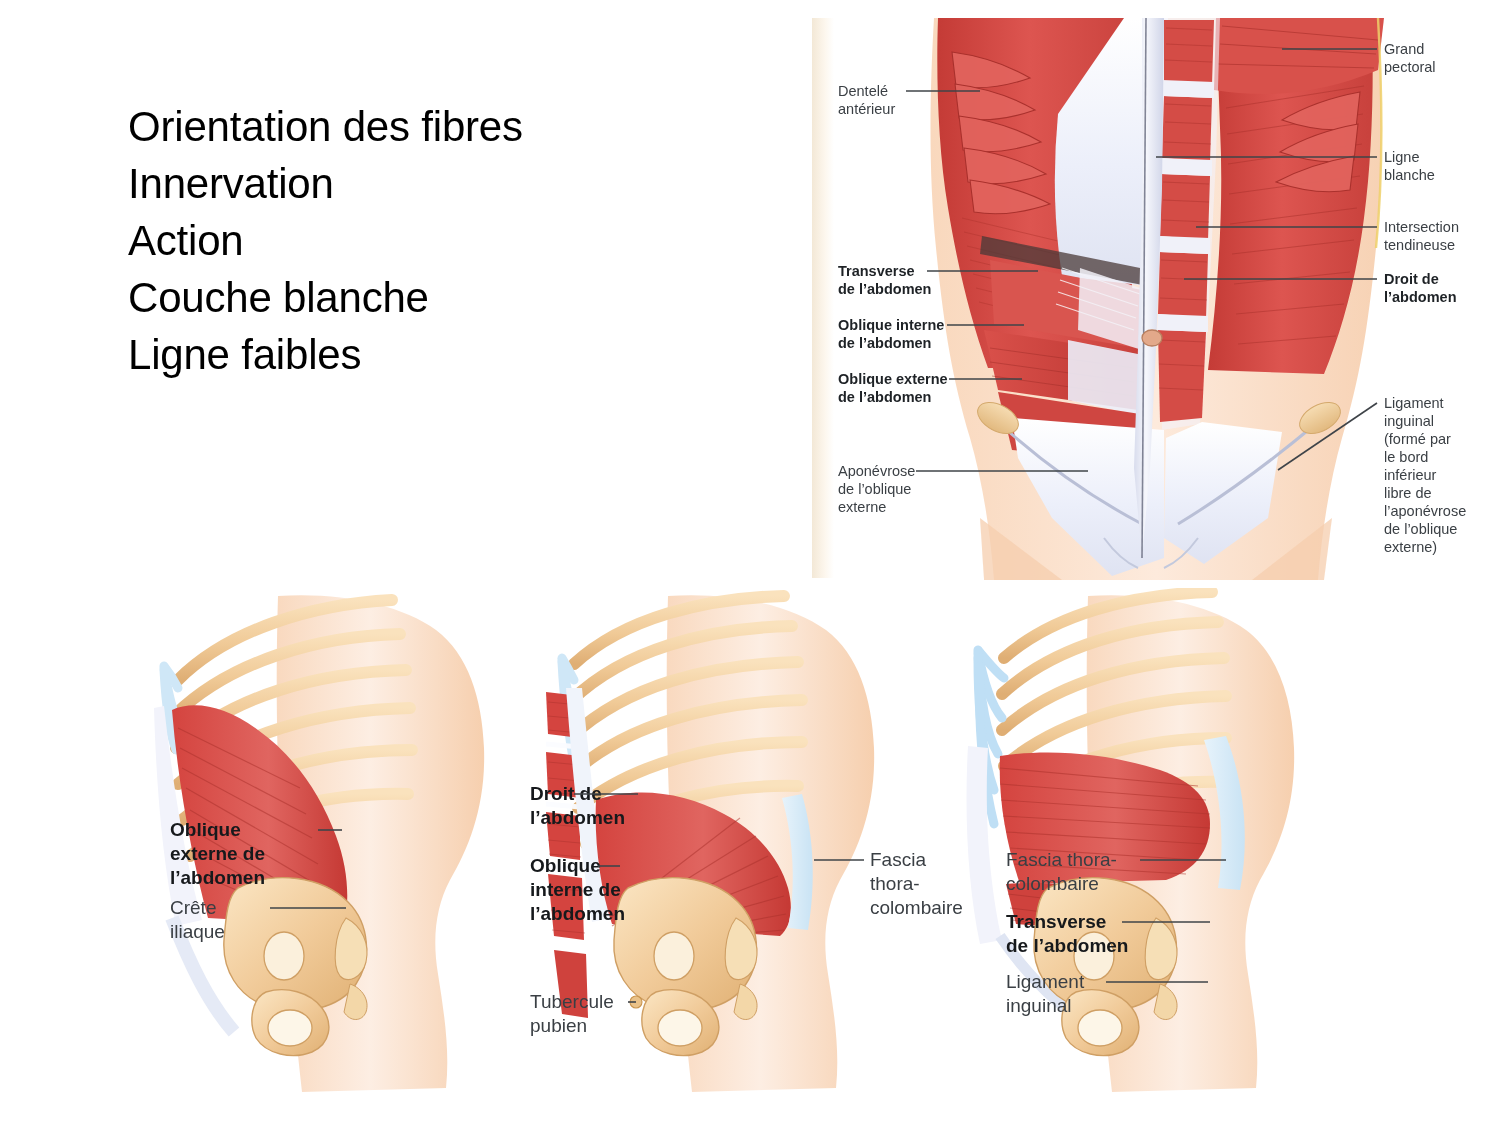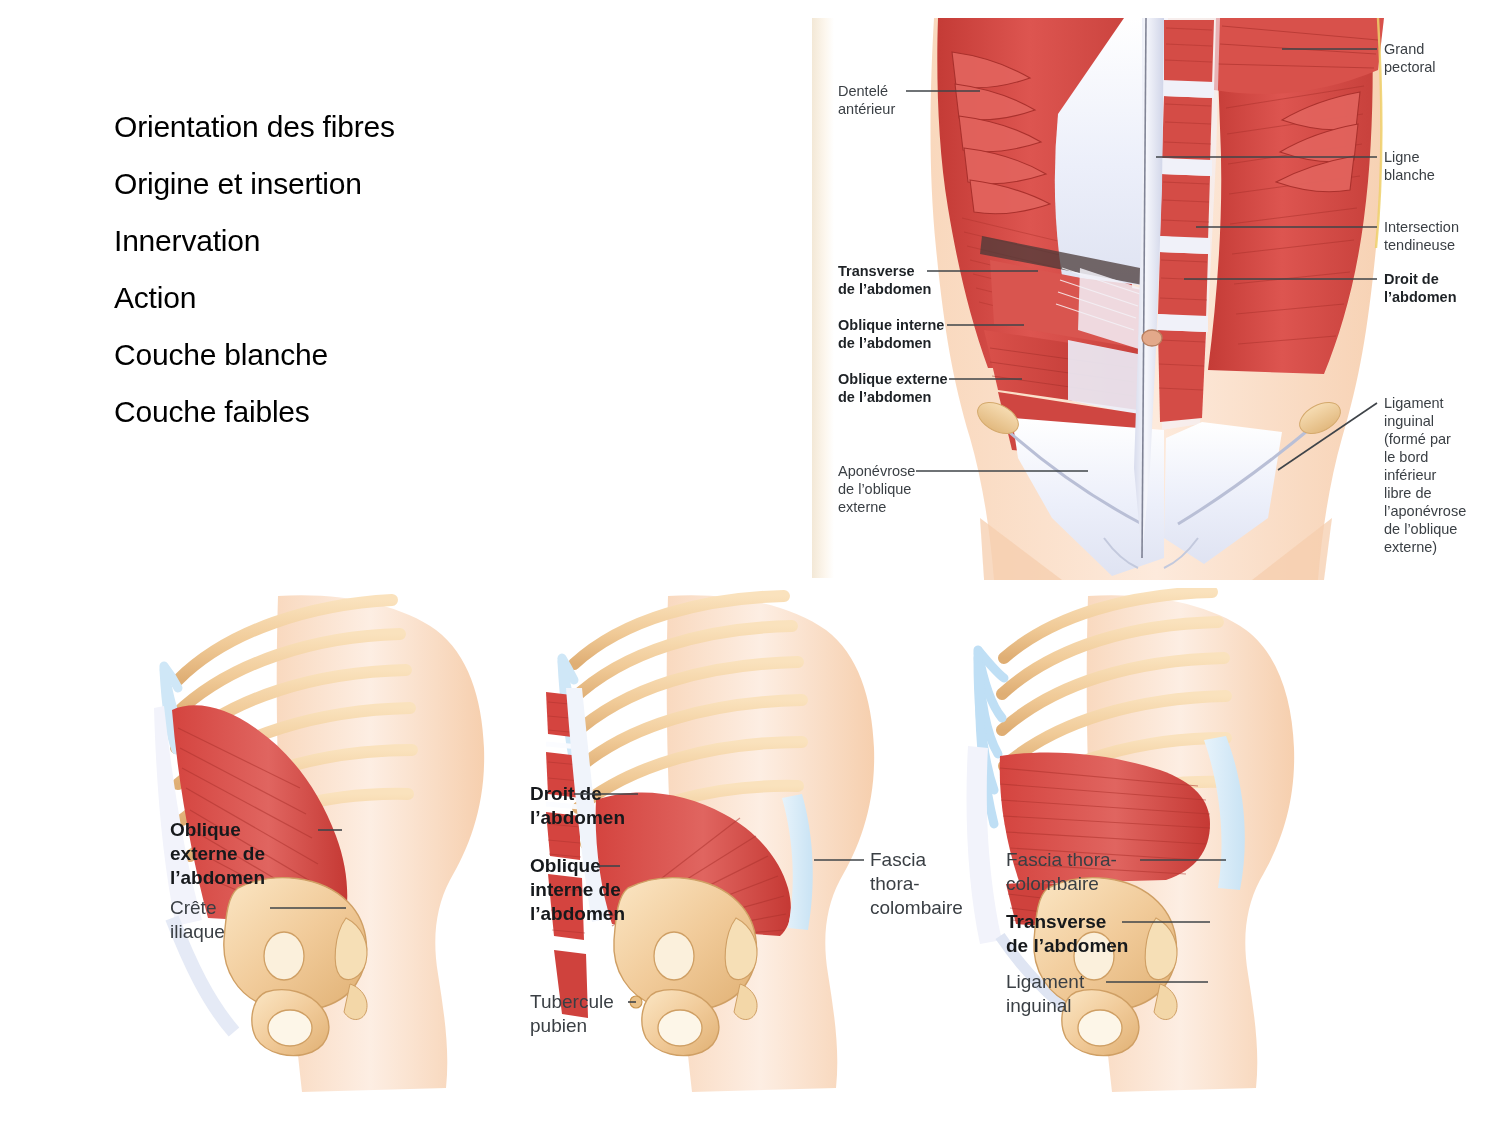--- a/index.html
+++ b/index.html
@@ -17,25 +17,26 @@
   }
 
   
   #outline-list {
     position: absolute;
     left: 114px;
     top: 98px;
     width: 660px;
   }
   #outline-list .outline-line {
-    font-size: 30px;
+    font-size: 42px;
     line-height: 57px;
     color: #000000;
     white-space: nowrap;
     letter-spacing: -0.2px;
+    margin-left: 14px;
   }
 
   
   .figure-panel { position: absolute; }
 
   #figure-top {
     left: 812px;
     top: 18px;
     width: 688px;
     height: 562px;
@@ -53,25 +54,24 @@
   .lbl.bold   { font-weight: bold; fill: #1e2226; }
   .lbl-b      { font-family: "Liberation Sans", sans-serif; font-size: 19px; fill: #3a3f44; }
   .lbl-b.bold { font-weight: bold; fill: #16191c; }
   .leader     { stroke: #3f4449; stroke-width: 1.6px; fill: none; }
 </style>
 </head>
 <body>
 
 <div id="outline-list">
   <div class="outline-line">Orientation des fibres</div>
-  <div class="outline-line">Origine et insertion</div>
   <div class="outline-line">Innervation</div>
   <div class="outline-line">Action</div>
   <div class="outline-line">Couche blanche</div>
-  <div class="outline-line">Couche faibles</div>
+  <div class="outline-line">Ligne faibles</div>
 </div>
 
 <div class="figure-panel" id="figure-top">
 <svg class="figure-svg" viewBox="0 0 688 562" xmlns="http://www.w3.org/2000/svg">
   <defs>
     <linearGradient id="creamEdge" x1="0" y1="0" x2="1" y2="0">
       <stop offset="0%" stop-color="#f3e8d6"></stop>
       <stop offset="60%" stop-color="#fdf7ee"></stop>
       <stop offset="100%" stop-color="#ffffff"></stop>
     </linearGradient>

